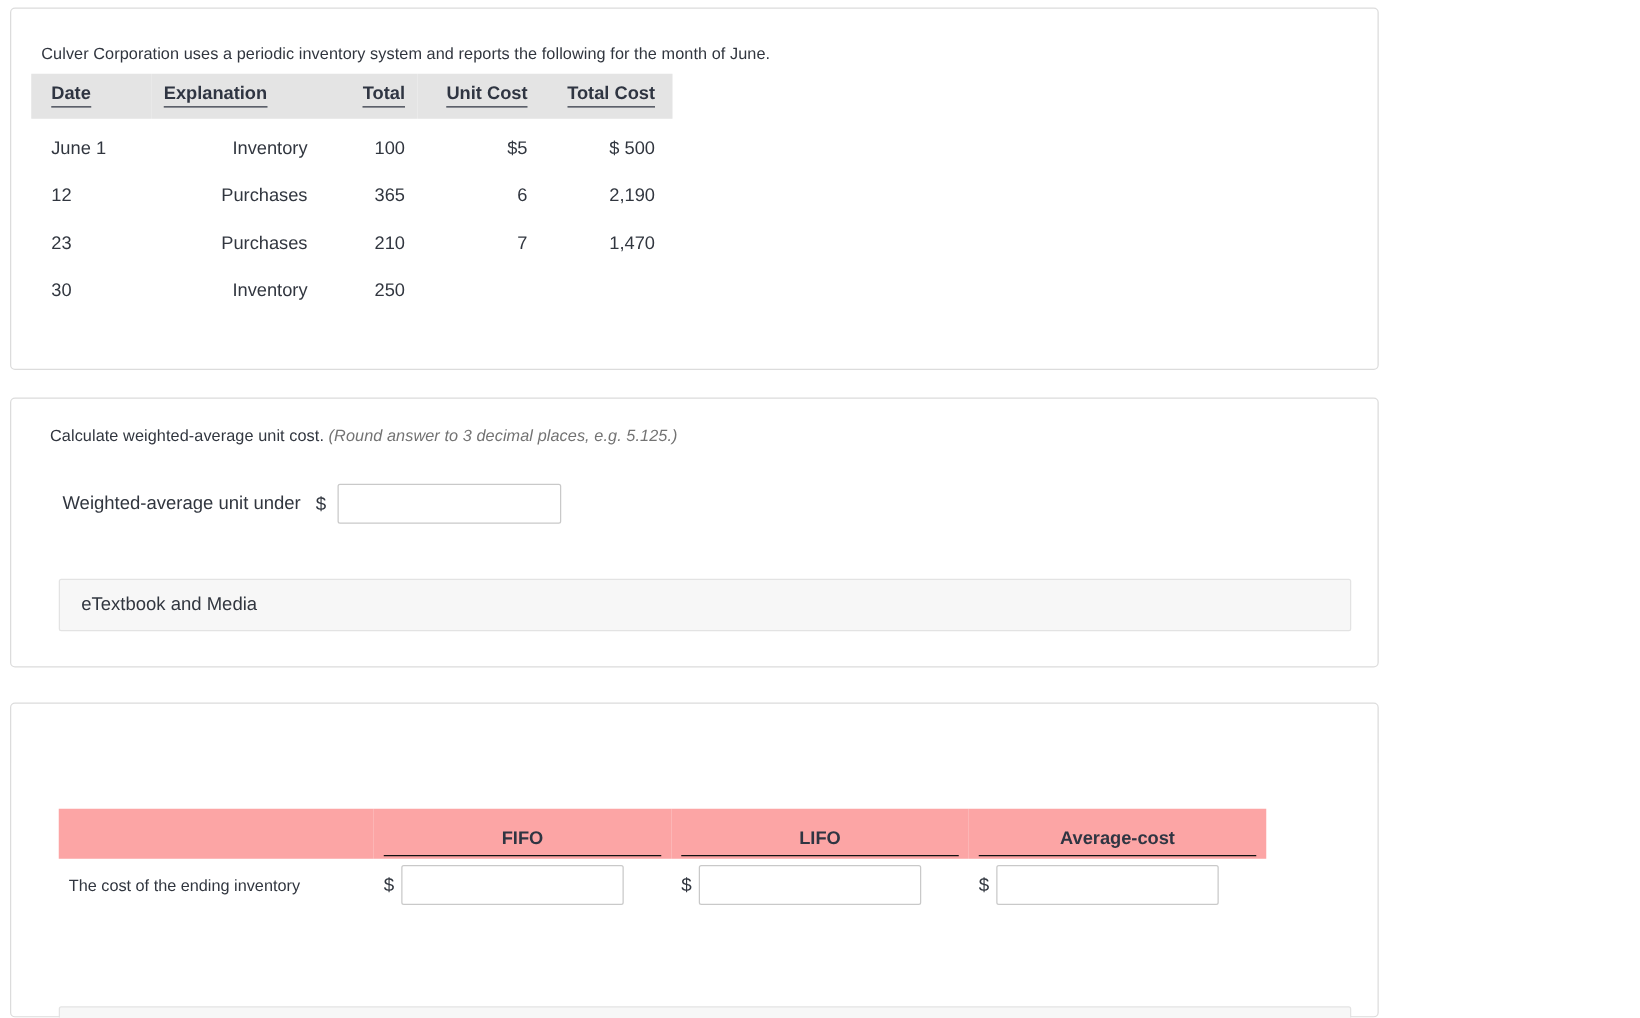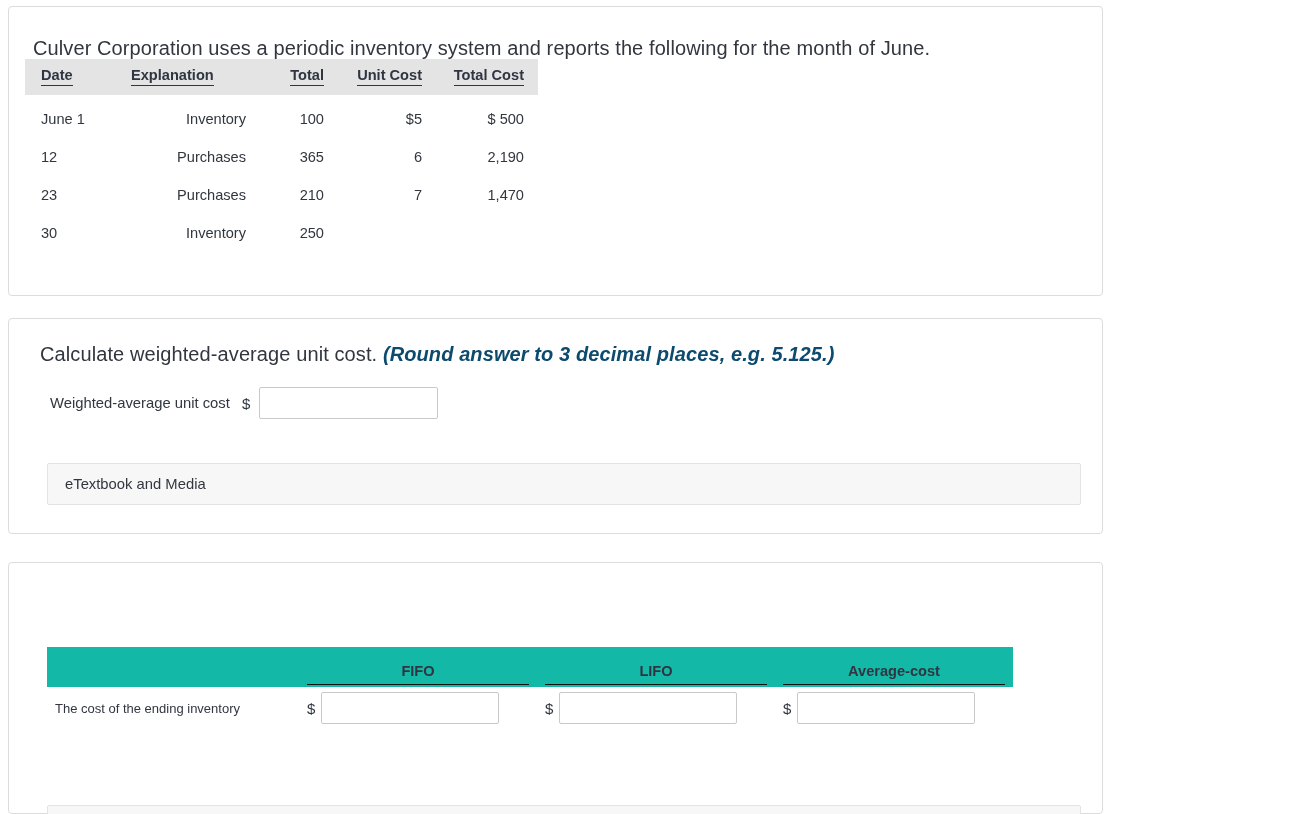--- a/index.html
+++ b/index.html
@@ -32,28 +32,28 @@
     background: #ffffff;
     border: 1px solid #dcdcdc;
     border-radius: 4px;
   }
   #card-inventory { top: 6px;   height: 290px; }
   #card-weighted  { top: 318px; height: 216px; }
   #card-compute   { top: 562px; height: 252px; }
 
   .prompt {
     position: absolute;
-    font-size: 20px;
+    font-size: 13px;
     line-height: 1.5;
     color: #31363f;
     letter-spacing: 0.005em;
   }
   .hint {
-    color: #0c4a6e;
-    font-weight: bold;
+    color: #737373;
+    font-weight: normal;
     font-style: italic;
   }
 
   
   .inv-table {
     position: absolute;
     left: 16px;
     top: 52px;
     border-collapse: collapse;
     font-size: 14.5px;
@@ -149,21 +149,21 @@
   .cmp-wrap {
     position: absolute;
     left: 38px;
     top: 646px;
   }
   .cmp-table {
     border-collapse: collapse;
     font-size: 14.6px;
   }
   .cmp-table thead th {
-    background: #14b8a6;
+    background: #fca5a5;
     height: 38px;
     vertical-align: bottom;
     padding: 0 0 2px 0;
     font-weight: bold;
     color: #2f3542;
   }
   .cmp-table thead th.c-blank { width: 252px; }
   .cmp-table thead th.c-col   { width: 222px; padding: 0 8px 2px 8px; }
   .cmp-table thead th.c-col .hdr {
     display: block;
@@ -257,21 +257,21 @@
   </section>
 
   <section class="card" id="card-weighted">
 
     <div class="prompt" style="left:31px; top:20px; width:1020px;">
       <span>Calculate weighted-average unit cost.</span>
       <span class="hint">(Round answer to 3 decimal places, e.g. 5.125.)</span>
     </div>
 
     <div class="wa-row" style="top:68px;">
-      <span class="wa-label">Weighted-average unit cost</span>
+      <span class="wa-label">Weighted-average unit under</span>
       <span class="dollar">$</span>
       <input class="answer wide" type="text" value="" style="">
     </div>
 
     <div class="etext" id="etext-1" style="top:144px;">
       <span>eTextbook and Media</span>
     </div>
   </section>
 
   <section class="card" id="card-compute">

